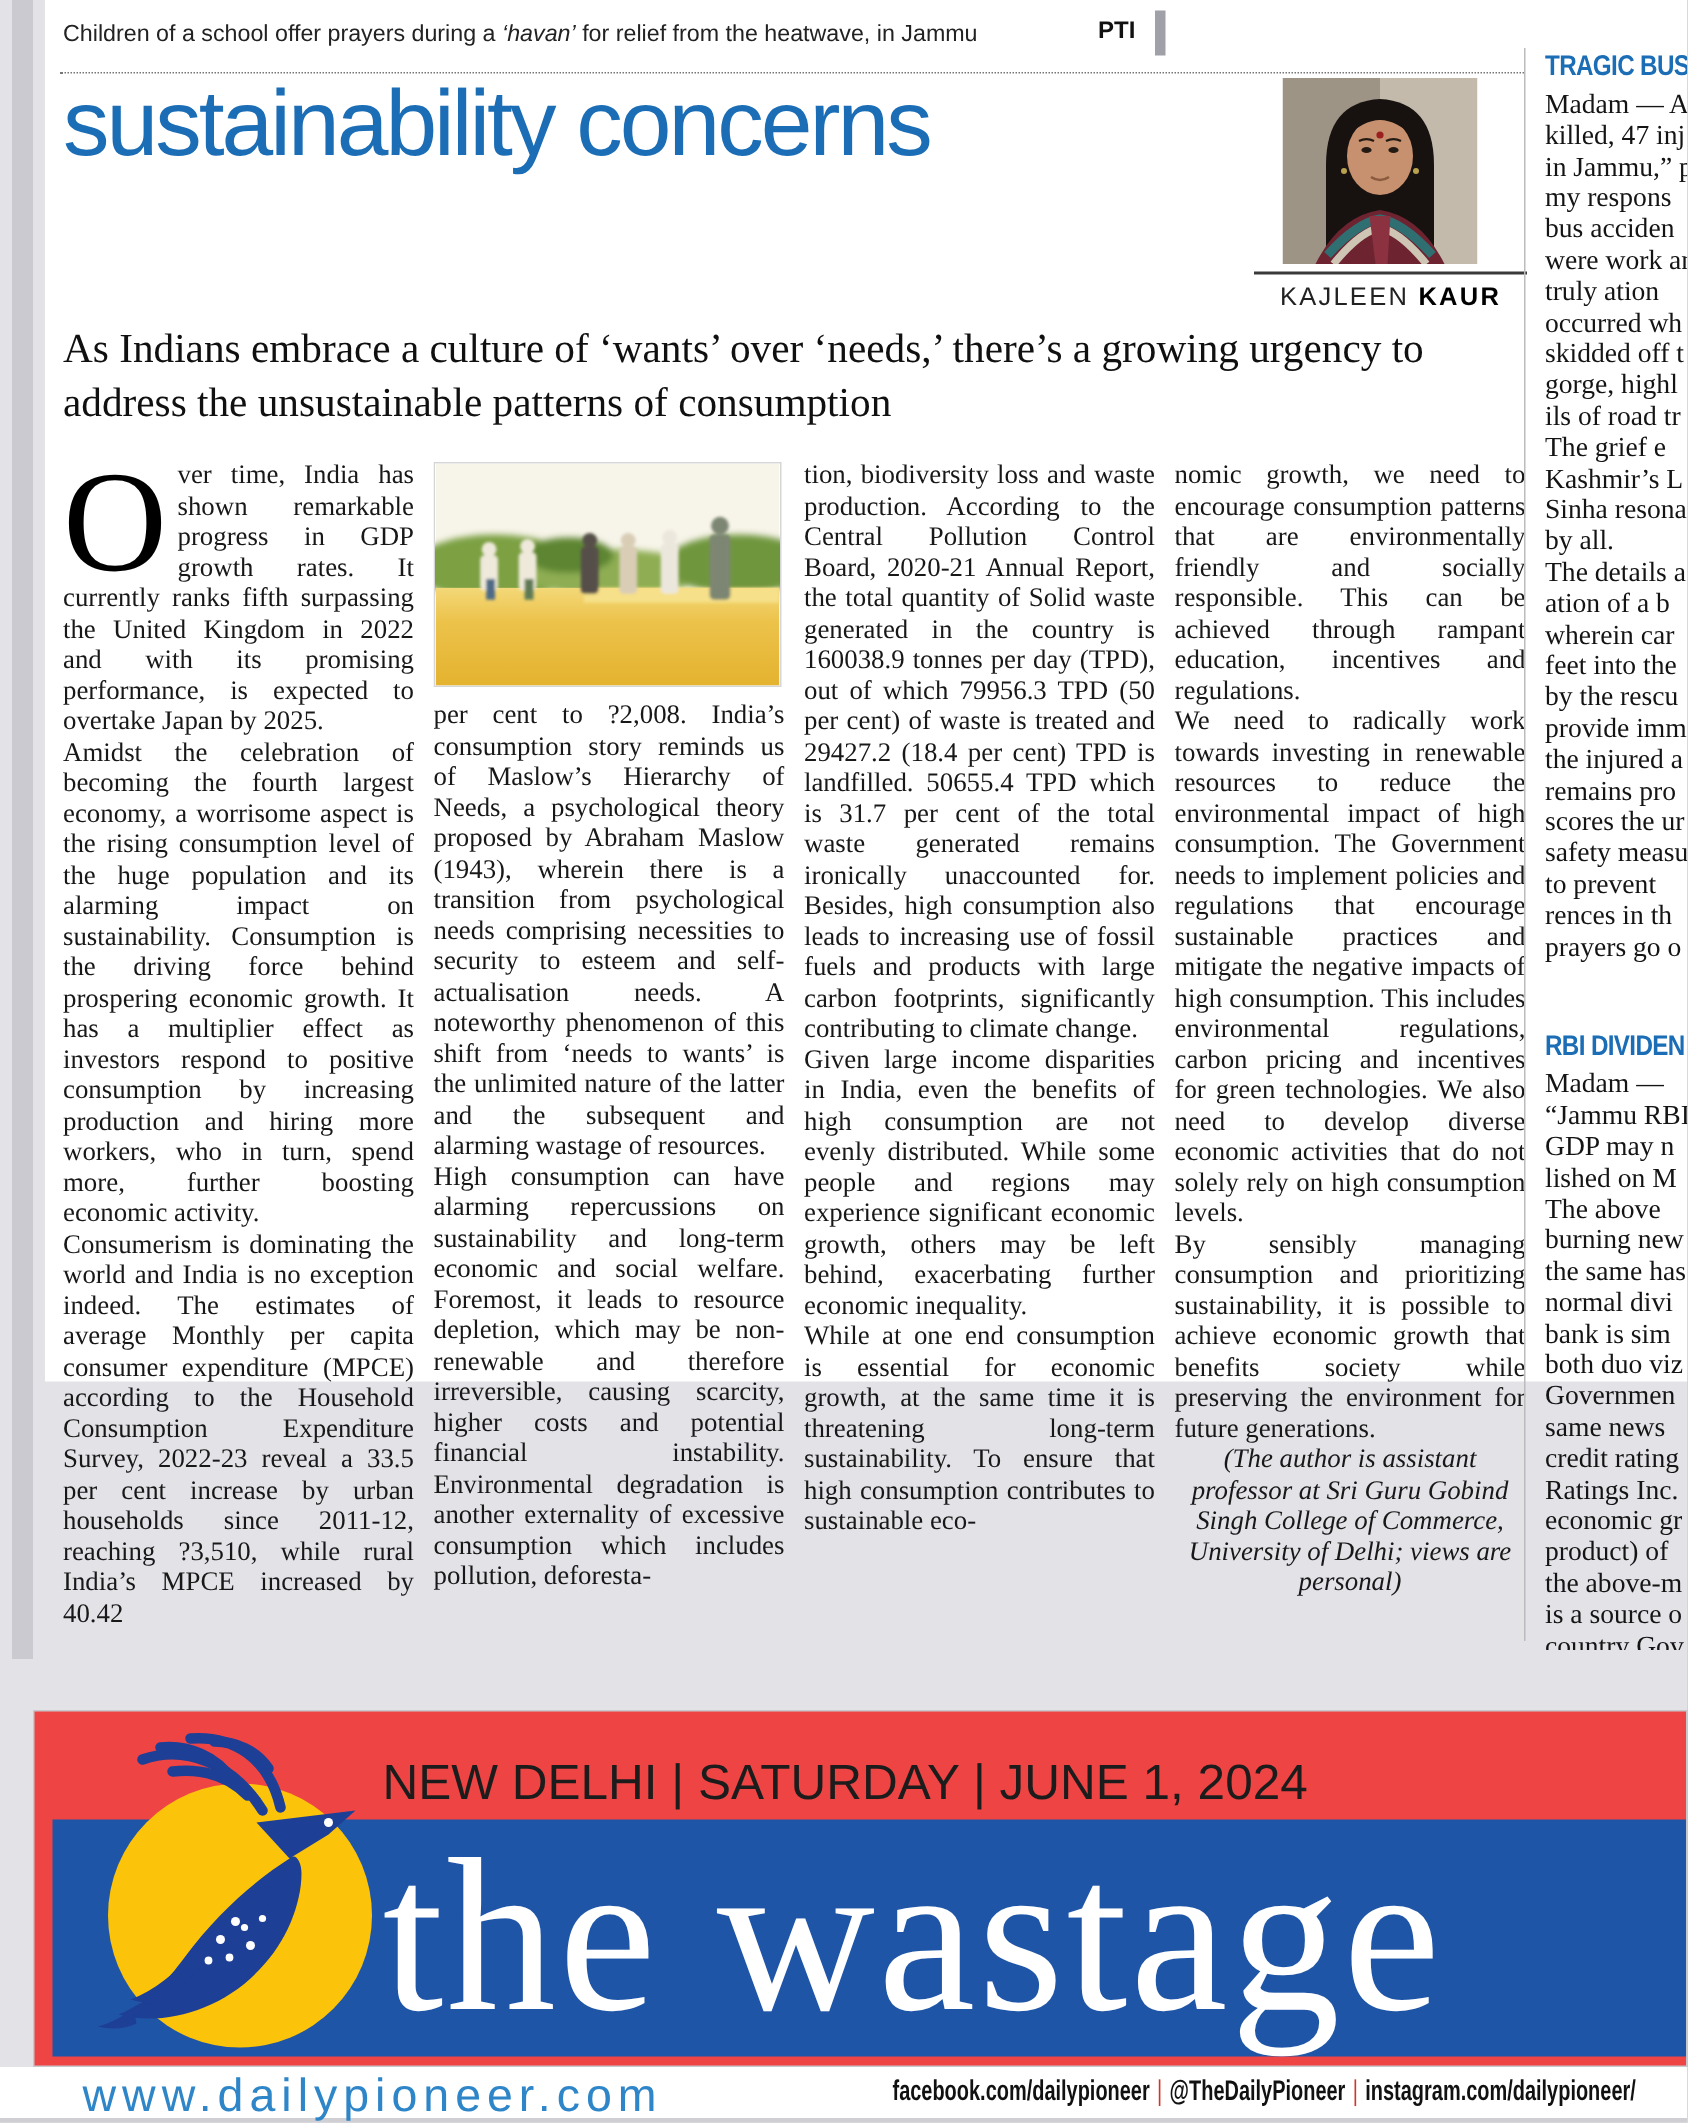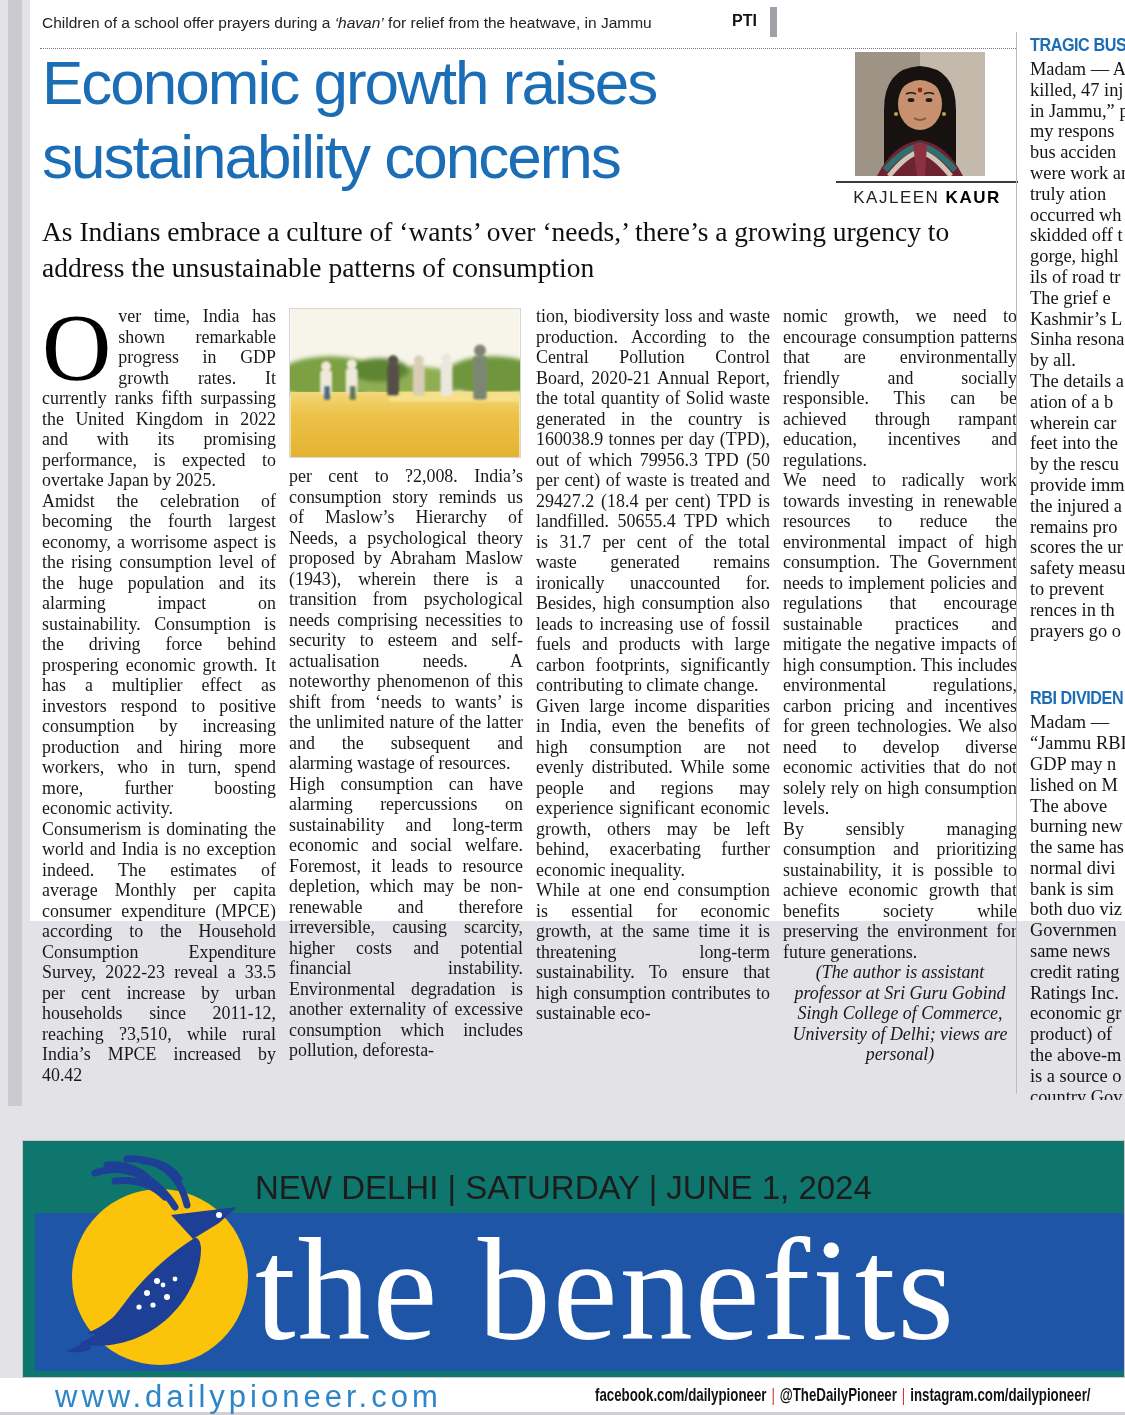--- a/index.html
+++ b/index.html
@@ -36,21 +36,21 @@
   
   .sidebar-divider{position:absolute;left:986px;top:32px;width:1px;height:1062px;background:#bcbcbc;}
   .sidebar{position:absolute;left:1000px;top:34px;width:95px;height:1066px;overflow:hidden;}
   .letter+.letter{margin-top:46px;}
   .letter-heading{font-family:"Liberation Sans",sans-serif;font-weight:bold;font-size:19px;letter-spacing:-0.5px;
                   color:var(--accent_blue,#1b6db6);white-space:nowrap;transform:scaleX(.85);transform-origin:left;
                   margin-bottom:3px;}
   .letter-line{white-space:nowrap;font-size:18.4px;line-height:20.8px;color:#141414;}
 
   
-  .masthead-box{position:absolute;left:22px;top:1140px;width:1103px;height:238px;background:#0f766e;
+  .masthead-box{position:absolute;left:22px;top:1140px;width:1103px;height:238px;background:#ef4444;
                 border:1px solid #c8c7cc;box-sizing:border-box;overflow:hidden;}
   .date-line{position:absolute;left:232px;top:28px;font-family:"Liberation Sans",sans-serif;
              font-size:33px;color:#1c1c1c;white-space:nowrap;}
   .blue-band{position:absolute;left:12px;top:72px;right:0;bottom:6px;background:var(--masthead_blue,#1f55a6);}
   .paper-title{position:absolute;left:232px;top:70px;font-family:"Liberation Serif",serif;
                font-size:146px;line-height:158px;letter-spacing:2px;color:#ffffff;white-space:nowrap;}
   .masthead-logo{position:absolute;left:36px;top:12px;width:202px;height:218px;}
 
   
   .footer-bar{position:absolute;left:0;top:1378px;width:1125px;height:37px;background:#fff;border-bottom:3px solid #cfcfd4;box-sizing:border-box;}
@@ -70,21 +70,20 @@
 
     <div class="caption-bar">
       <div class="caption-text">
         <span>Children of a school offer prayers during a </span><i>‘havan’</i><span> for relief from the heatwave, in Jammu</span>
       </div>
       <div class="caption-credit">PTI</div>
       <div class="caption-tick"></div>
     </div>
 
     <div class="headline">
-      <div>Economic growth raises</div>
       <div>sustainability concerns</div>
     </div>
 
     <svg class="author-photo" viewBox="0 0 130 124">
       <rect width="65" height="124" fill="#9d9486"></rect>
       <rect x="65" width="65" height="124" fill="#c3baab"></rect>
       <path d="M29,124 L29,58 Q29,16 65,14 Q101,16 101,58 L101,124 Z" fill="#171210"></path>
       <ellipse cx="65" cy="52" rx="22" ry="26" fill="#c7916f"></ellipse>
       <path d="M42,40 Q46,20 65,19 Q84,20 88,40 Q76,28 65,28 Q54,28 42,40 Z" fill="#171210"></path>
       <circle cx="65" cy="38" r="2.4" fill="#9c1f1f"></circle>
@@ -235,21 +234,21 @@
           <div class="letter-line">the above-m</div>
           <div class="letter-line">is a source o</div>
           <div class="letter-line">country Gov</div>
         </div>
       </div>
   </div>
 
   <div class="masthead-box">
     <div class="date-line">NEW DELHI | SATURDAY | JUNE 1, 2024</div>
     <div class="blue-band"></div>
-    <div class="paper-title">the benefits</div>
+    <div class="paper-title">the wastage</div>
 
     <svg class="masthead-logo" viewBox="0 0 202 218">
       <circle cx="101" cy="124" r="88" fill="#fcc30b"></circle>
       <g stroke="#1e3f96" stroke-width="7" stroke-linecap="round" fill="none">
         <path d="M116,54 C96,22 64,10 36,20"></path>
         <path d="M96,34 C86,18 66,10 48,12"></path>
         <path d="M106,44 C92,30 74,26 56,28"></path>
         <path d="M128,52 C120,18 96,4 68,6"></path>
         <path d="M120,26 C112,14 98,8 84,8"></path>
       </g>

